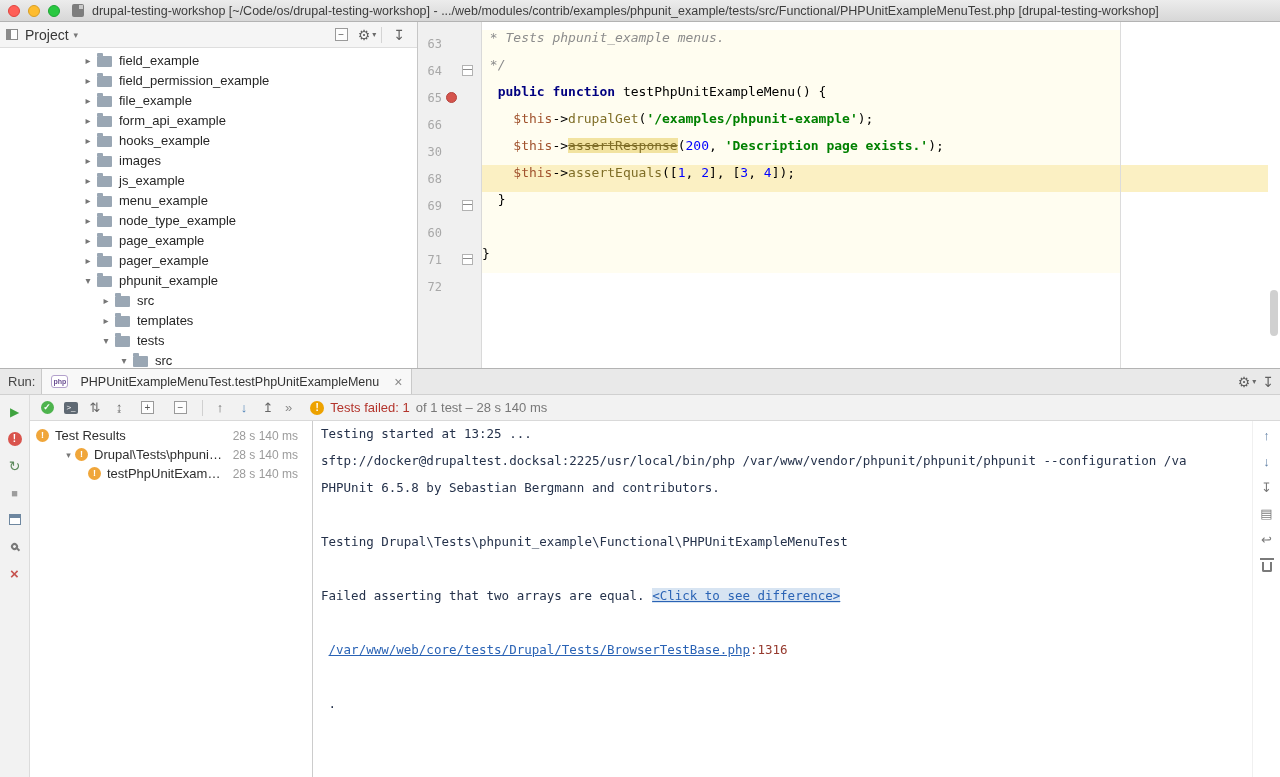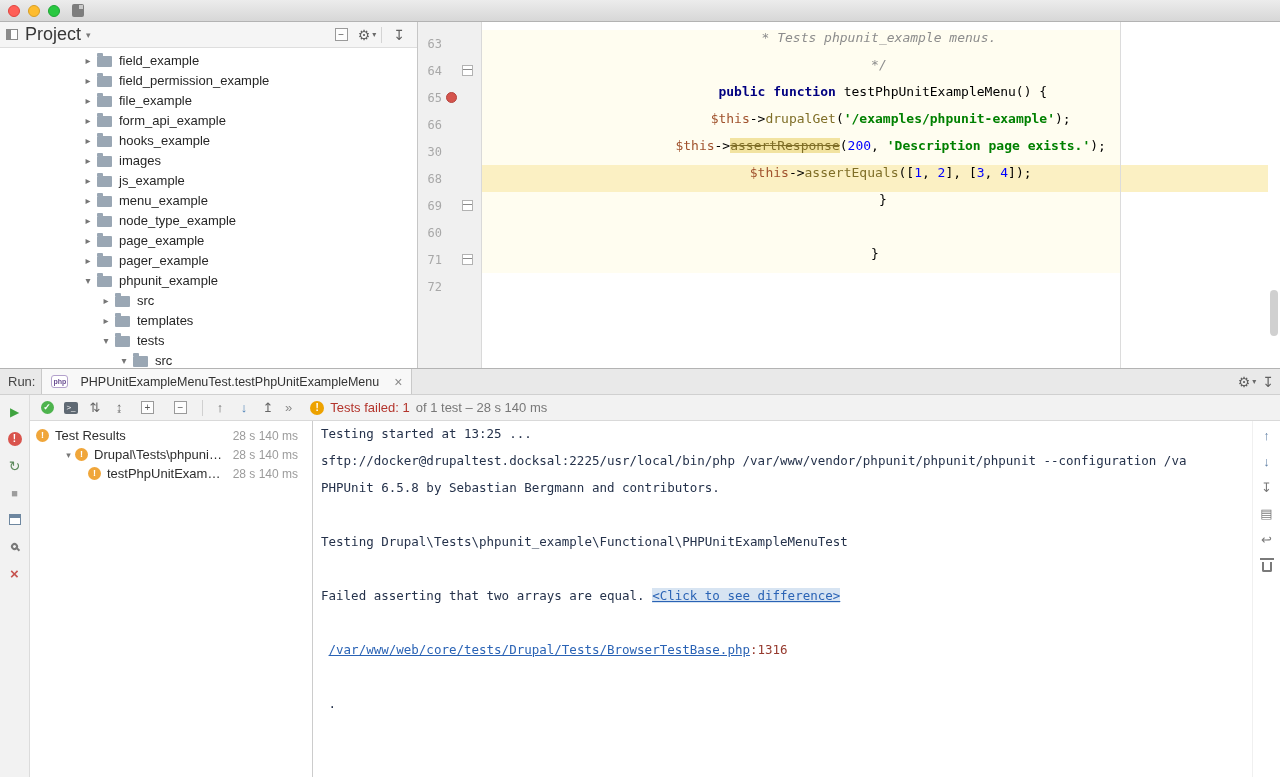--- a/index.html
+++ b/index.html
@@ -22,21 +22,21 @@
 
   
   .main { flex:1; display:flex; min-height:0; }
 
   
   .project-panel { flex:0 0 418px; width:418px; border-right:1px solid #c6c6c6;
                    display:flex; flex-direction:column; background:#fff; }
   .pp-header { flex:0 0 26px; display:flex; align-items:center; padding:0 6px;
                background:#f5f5f5; border-bottom:1px solid #dedede; }
   .pp-winico { width:12px; height:11px; border:1px solid #8b8b8b; background:linear-gradient(to right,#8b8b8b 0 4px,#fff 4px); }
-  .pp-title { font-size:18px; color:#383838; margin-left:7px; }
+  .pp-title { font-size:14px; color:#383838; margin-left:7px; }
   .pp-caret { font-size:9px; color:#787878; margin-left:5px; }
   .pp-spacer { flex:1; }
   .sq-ico { width:13px; height:13px; border:1px solid #9a9a9a; background:#fdfdfd; color:#555;
             font-size:10px; line-height:11px; text-align:center; margin:0 5px; }
   .pp-gear, .tabrow-gear { color:#5f5f5f; font-size:14px; margin:0 5px; }
   .tiny-caret { font-size:8px; color:#6a6a6a; margin-left:-3px; }
   .v-sep { width:1px; height:16px; background:#d4d4d4; margin:0 5px; }
   .pp-hide, .tabrow-hide { color:#5f5f5f; font-size:14px; margin:0 6px; }
   .project-tree { flex:1; overflow:hidden; padding-top:2px; }
   .ptree-row { height:20px; display:flex; align-items:center; font-size:13px; color:#262626; white-space:nowrap; }
@@ -53,21 +53,21 @@
   .lnum { flex:0 0 24px; width:24px; text-align:right; font:12px "DejaVu Sans Mono", monospace; color:#a8a8a8; }
   .gslot { flex:0 0 18px; width:18px; display:flex; justify-content:center; align-items:center; }
   .gslot.marker::after { content:""; width:9px; height:9px; border-radius:50%; background:#d5544d; border:1px solid #b5433d; }
   .fslot { flex:0 0 14px; width:14px; display:flex; justify-content:center; align-items:center; }
   .fslot.fold::after { content:""; width:9px; height:9px; border:1px solid #b2b2b2; background:
       linear-gradient(#fff 0 3px, #8a8a8a 3px 4px, #fff 4px); }
   .code-col { flex:1; position:relative; padding-top:8px; min-width:0; }
   .tint { position:absolute; left:0; top:8px; width:638px; height:243px; background:#fffdf0; z-index:0; }
   .mguide { position:absolute; left:638px; top:0; bottom:0; width:1px; background:#dcdcdc; z-index:2; }
   .code-lines { position:relative; z-index:1; }
-  .c-row { height:27px; line-height:27px; font:13px "DejaVu Sans Mono", monospace; color:#000; white-space:pre; overflow:hidden;text-align:center; }
+  .c-row { height:27px; line-height:27px; font:13px "DejaVu Sans Mono", monospace; color:#000; white-space:pre; overflow:hidden; }
   .c-row.hl-row { background:#fbf0c3; }
   .seg.comment { color:#8c8c8c; font-style:italic; }
   .seg.kw { color:#000080; font-weight:bold; }
   .seg.str { color:#008000; font-weight:bold; }
   .seg.num { color:#0000ff; }
   .seg.var { color:#a0522d; }
   .seg.fn { color:#7f6e27; }
   .seg.deprecated { text-decoration:line-through; background:#f2e3a0; }
   .ed-scrollbar { flex:0 0 12px; width:12px; position:relative; background:#fff; }
   .ed-thumb { position:absolute; right:2px; top:268px; width:8px; height:46px; background:#d0d0d0; border-radius:4px; }
@@ -140,20 +140,21 @@
 
 <div class="app">
 
   <div class="titlebar">
     <div class="lights">
       <span class="light red"></span>
       <span class="light yellow"></span>
       <span class="light green"></span>
     </div>
     <span class="doc-icon"></span>
+    <span class="title-text">drupal-testing-workshop [~/Code/os/drupal-testing-workshop] - .../web/modules/contrib/examples/phpunit_example/tests/src/Functional/PHPUnitExampleMenuTest.php [drupal-testing-workshop]</span>
   </div>
 
   <div class="main">
 
     <div class="project-panel">
       <div class="pp-header">
         <span class="pp-winico"></span>
         <span class="pp-title">Project</span>
         <span class="pp-caret">▾</span>
         <span class="pp-spacer"></span>

